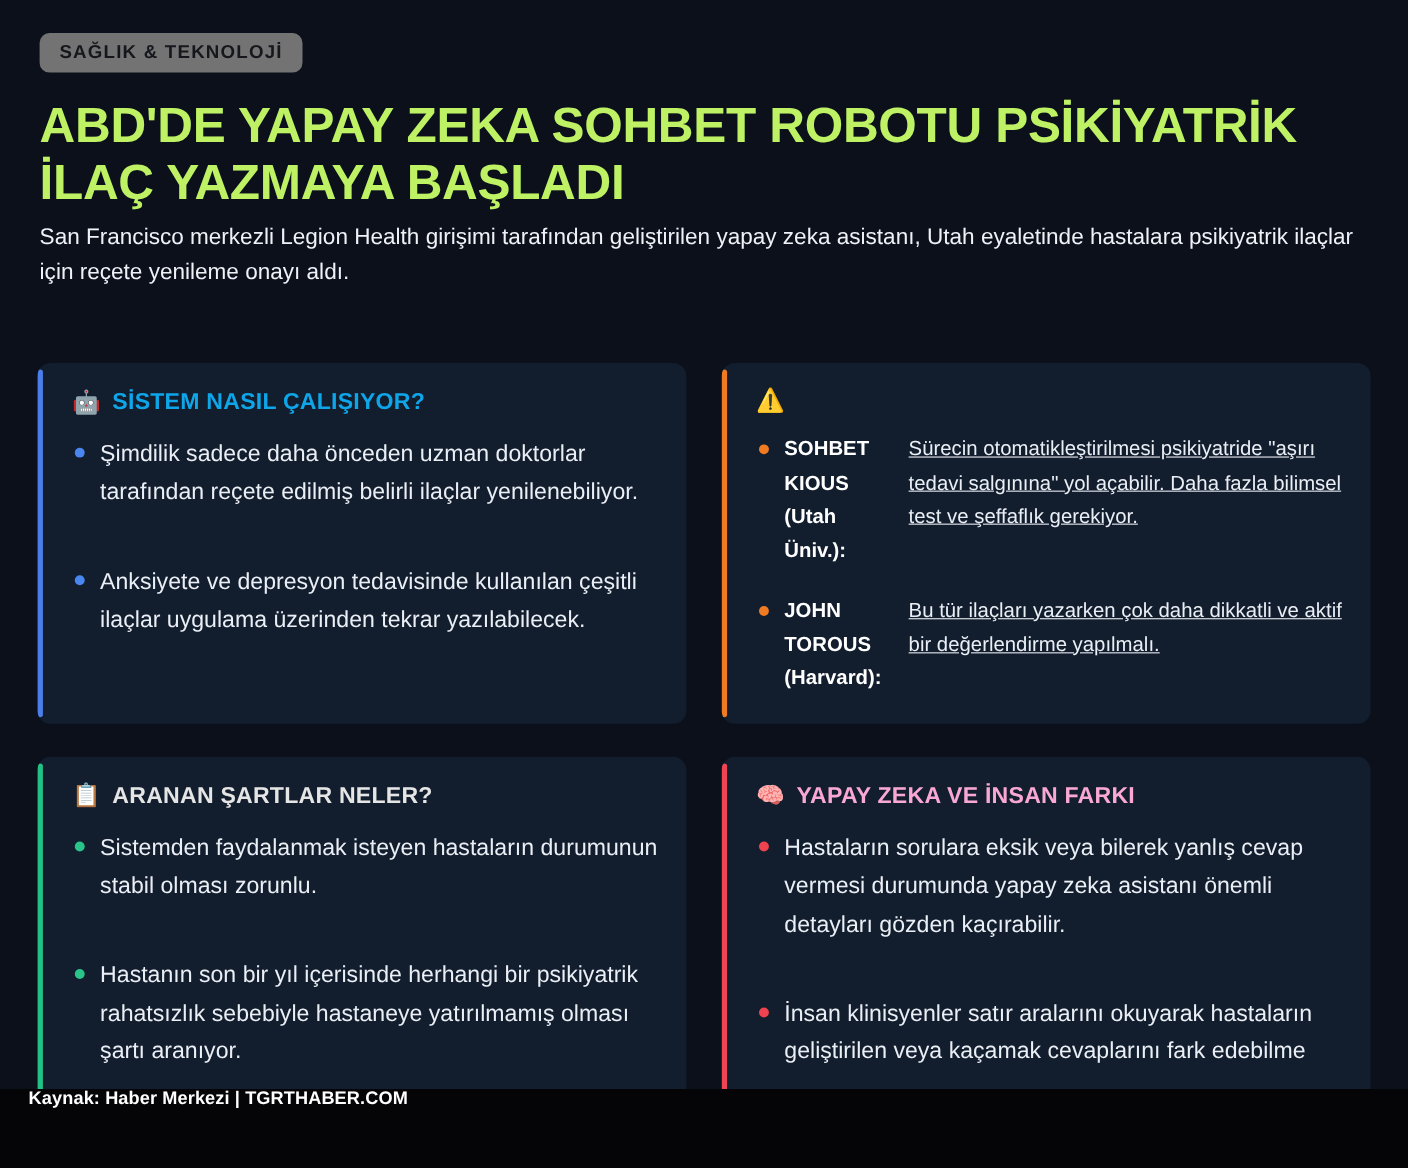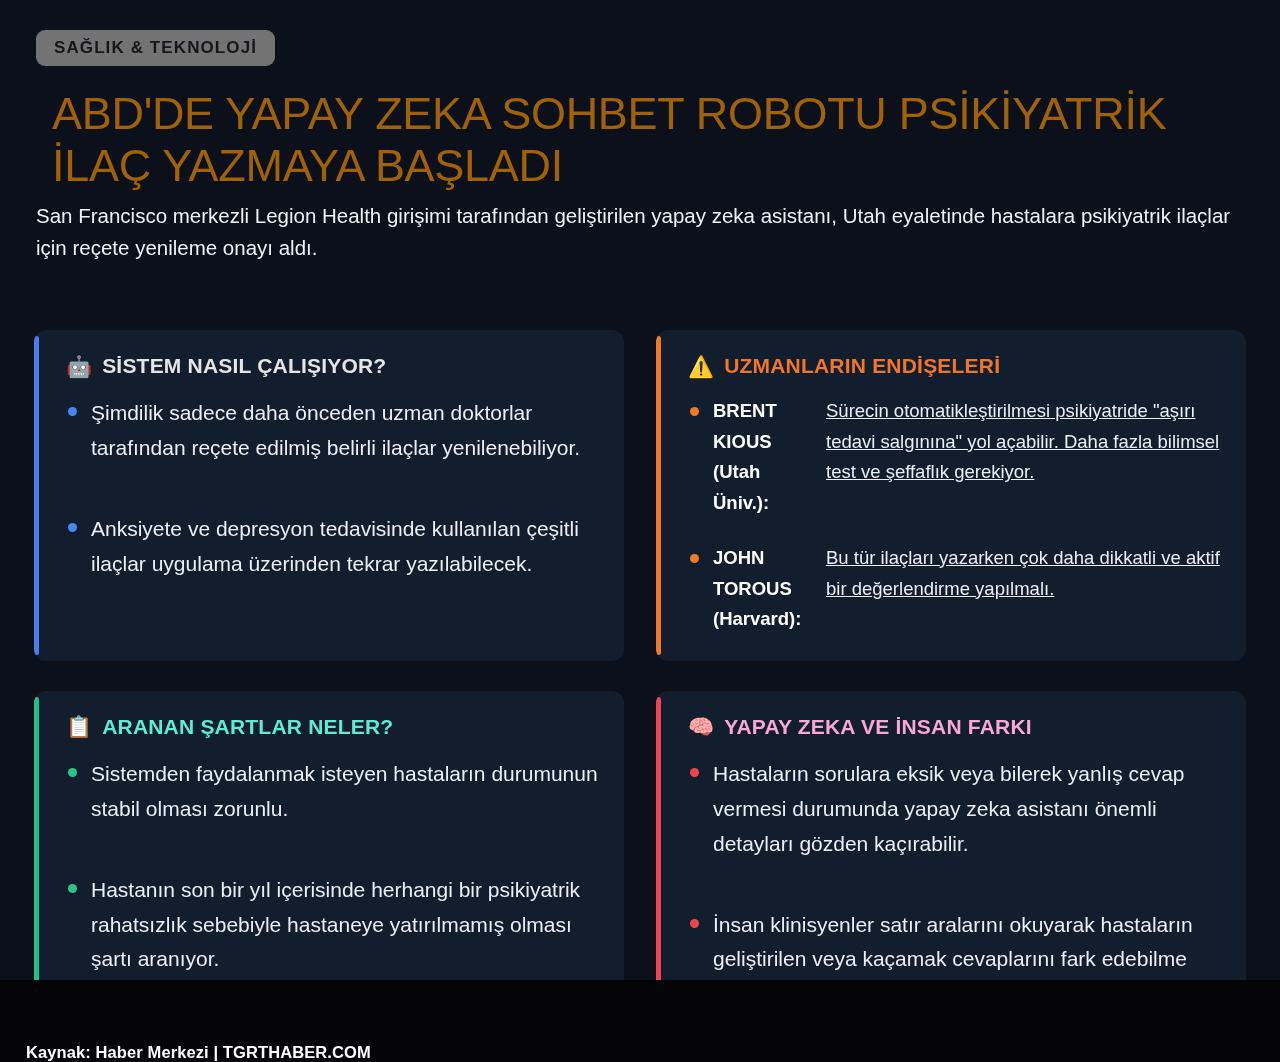--- a/index.html
+++ b/index.html
@@ -32,24 +32,24 @@
     background: #737373;
     color: #15171c;
     font-weight: bold;
     font-size: 17px;
     letter-spacing: 1.1px;
     padding: 9px 18px 10px 18px;
     border-radius: 9px;
     line-height: 1;
   }
   .headline {
-    margin: 22px 0 0 16px;
-    color: #a16207;
+    margin: 22px 0 0 0;
+    color: #bef264;
     font-size: 45px;
-    font-weight: normal;
+    font-weight: bold;
     line-height: 1.16;
     letter-spacing: -0.3px;
     text-transform: uppercase;
     max-width: 1180px;
   }
   .subtitle {
     margin: 8px 0 0 0;
     color: #eef1f6;
     font-size: 20.5px;
     line-height: 1.52;
@@ -159,24 +159,24 @@
     line-height: 1.66;
     text-decoration: underline;
   }
 
   
   .footer {
     position: absolute;
     left: 0;
     right: 0;
     bottom: 0;
-    height: 82px;
+    height: 72px;
     background: #050507;
     display: flex;
-    align-items: flex-end;
+    align-items: flex-start;
     padding-left: 26px;
     box-sizing: border-box;
   }
   .footer-text {
     color: #ffffff;
     font-size: 16.5px;
     font-weight: bold;
     letter-spacing: 0.1px;
   }
 </style>
@@ -190,53 +190,52 @@
     <h1 class="headline">ABD'DE YAPAY ZEKA SOHBET ROBOTU PSİKİYATRİK İLAÇ YAZMAYA BAŞLADI</h1>
     <p class="subtitle">San Francisco merkezli Legion Health girişimi tarafından geliştirilen yapay zeka asistanı, Utah eyaletinde hastalara psikiyatrik ilaçlar için reçete yenileme onayı aldı.</p>
   </div>
 
   <div class="grid">
 
     <div class="card">
       <div class="accent" style="background:#4a7fea"></div>
       <div class="card-head">
         <span class="card-emoji">🤖</span>
-        <span class="card-title" style="color:#e5e5e5">SİSTEM NASIL ÇALIŞIYOR?</span>
+        <span class="card-title" style="color:#0ea5e9">SİSTEM NASIL ÇALIŞIYOR?</span>
       </div>
       <ul class="bullets">
         <li><span class="dot" style="background:#4a86f0"></span><span>Şimdilik sadece daha önceden uzman doktorlar tarafından reçete edilmiş belirli ilaçlar yenilenebiliyor.</span></li>
         <li><span class="dot" style="background:#4a86f0"></span><span>Anksiyete ve depresyon tedavisinde kullanılan çeşitli ilaçlar uygulama üzerinden tekrar yazılabilecek.</span></li>
       </ul>
     </div>
 
     <div class="card">
       <div class="accent" style="background:#f07b23"></div>
       <div class="card-head">
         <span class="card-emoji">⚠️</span>
-        <span class="card-title" style="color:#f2762a">UZMANLARIN ENDİŞELERİ</span>
       </div>
       <ul class="experts">
         <li>
           <span class="dot" style="background:#f07b23"></span>
-          <span class="expert-name">BRENT KIOUS (Utah Üniv.):</span>
+          <span class="expert-name">SOHBET KIOUS (Utah Üniv.):</span>
           <span class="expert-desc">Sürecin otomatikleştirilmesi psikiyatride "aşırı tedavi salgınına" yol açabilir. Daha fazla bilimsel test ve şeffaflık gerekiyor.</span>
         </li>
         <li>
           <span class="dot" style="background:#f07b23"></span>
           <span class="expert-name">JOHN TOROUS (Harvard):</span>
           <span class="expert-desc">Bu tür ilaçları yazarken çok daha dikkatli ve aktif bir değerlendirme yapılmalı.</span>
         </li>
       </ul>
     </div>
 
     <div class="card">
       <div class="accent" style="background:#22c185"></div>
       <div class="card-head">
         <span class="card-emoji">📋</span>
-        <span class="card-title" style="color:#5eead4">ARANAN ŞARTLAR NELER?</span>
+        <span class="card-title" style="color:#e5e5e5">ARANAN ŞARTLAR NELER?</span>
       </div>
       <ul class="bullets">
         <li><span class="dot" style="background:#2ac48a"></span><span>Sistemden faydalanmak isteyen hastaların durumunun stabil olması zorunlu.</span></li>
         <li><span class="dot" style="background:#2ac48a"></span><span>Hastanın son bir yıl içerisinde herhangi bir psikiyatrik rahatsızlık sebebiyle hastaneye yatırılmamış olması şartı aranıyor.</span></li>
       </ul>
     </div>
 
     <div class="card">
       <div class="accent" style="background:#ef4452"></div>
       <div class="card-head">

